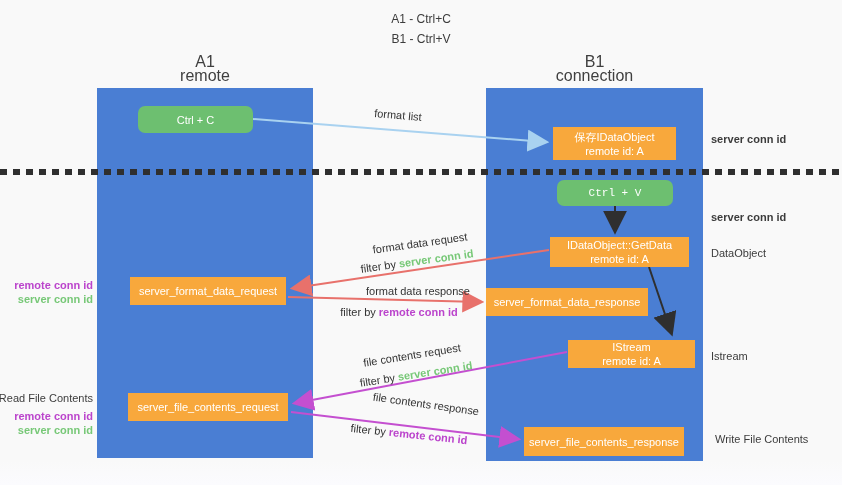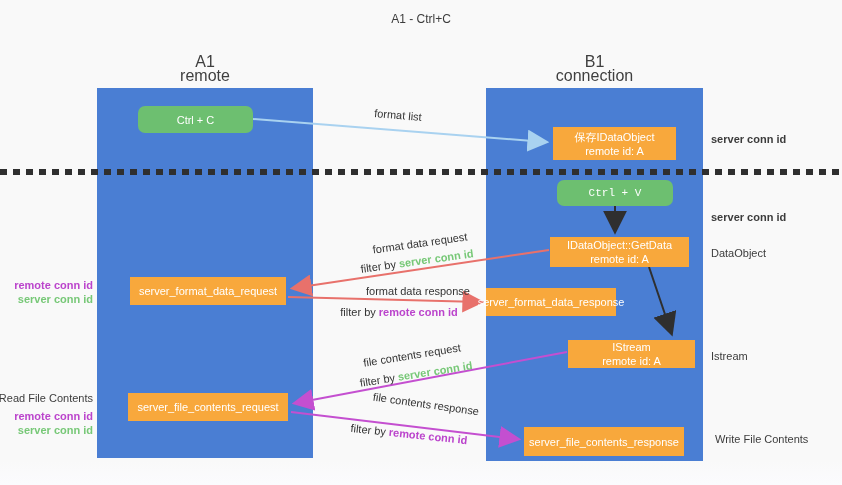--- a/index.html
+++ b/index.html
@@ -89,20 +89,21 @@
   }
   .side-label.right-align { text-align: right; }
 </style>
 </head>
 <body>
 
 <div class="stage">
 
   <div class="title">
     <div>A1 - Ctrl+C</div>
+    <div>B1 - Ctrl+V</div>
   </div>
 
   <div class="lane-header" style="left:97px; top:55px; width:216px;">
     <div>A1</div>
     <div>remote</div>
   </div>
   <div class="lane-header" style="left:486px; top:55px; width:217px;">
     <div>B1</div>
     <div>connection</div>
   </div>
@@ -151,21 +152,21 @@
 
   <div class="node orange" style="left:550px; top:237px; width:139px; height:30px;">
     <div>IDataObject::GetData</div>
     <div>remote id: A</div>
   </div>
 
   <div class="node orange" style="left:130px; top:277px; width:156px; height:28px;">
     <div>server_format_data_request</div>
   </div>
 
-  <div class="node orange" style="left:486px; top:288px; width:130px; height:28px;">
+  <div class="node orange" style="left:486px; top:288px; width:162px; height:28px;">
     <div>server_format_data_response</div>
   </div>
 
   <div class="node orange" style="left:568px; top:340px; width:127px; height:28px;">
     <div>IStream</div>
     <div>remote id: A</div>
   </div>
 
   <div class="node orange" style="left:128px; top:393px; width:160px; height:28px;">
     <div>server_file_contents_request</div>

